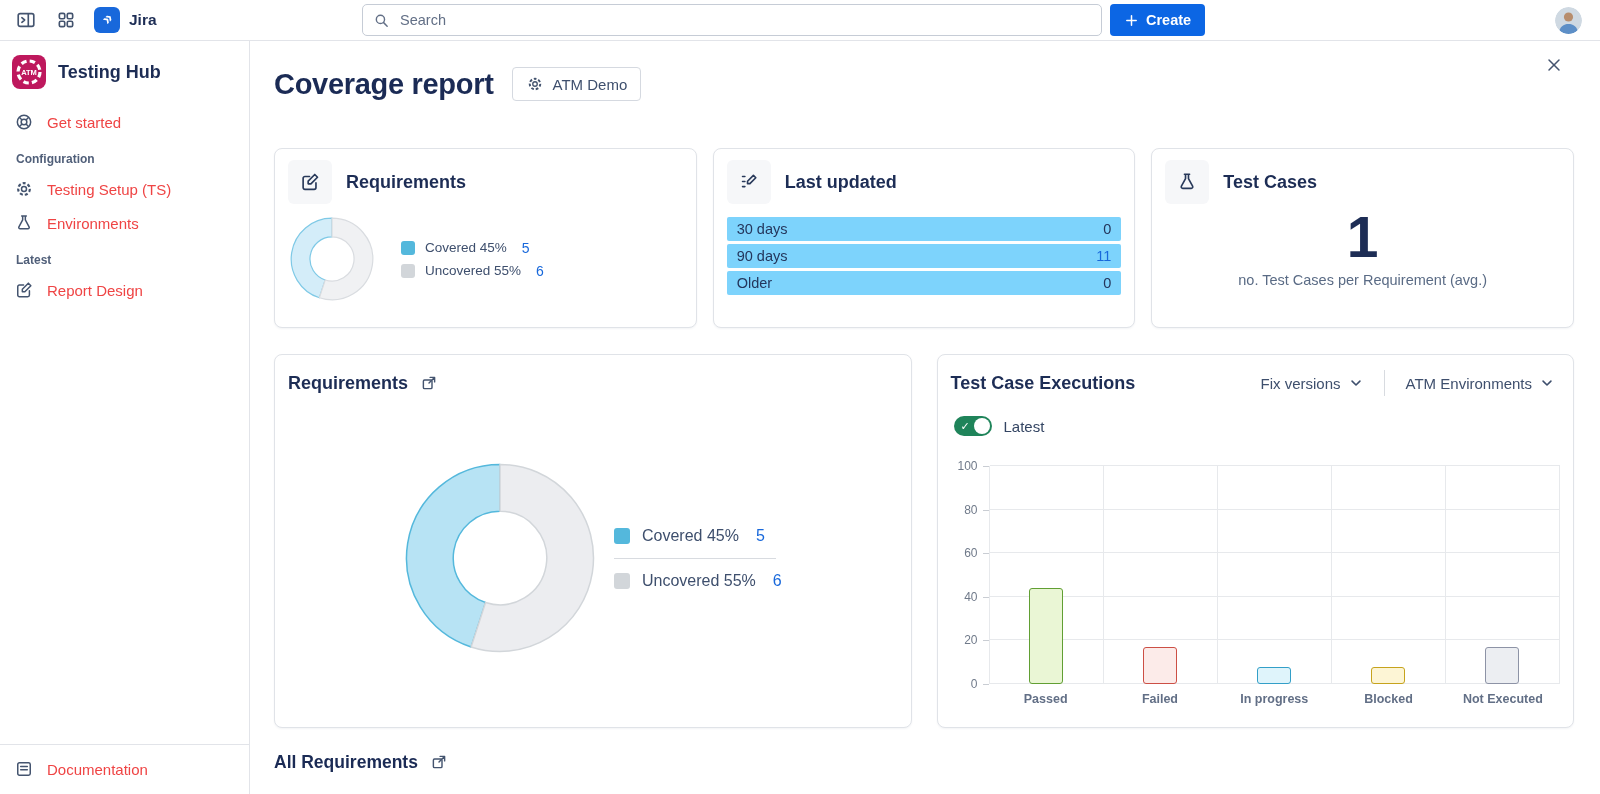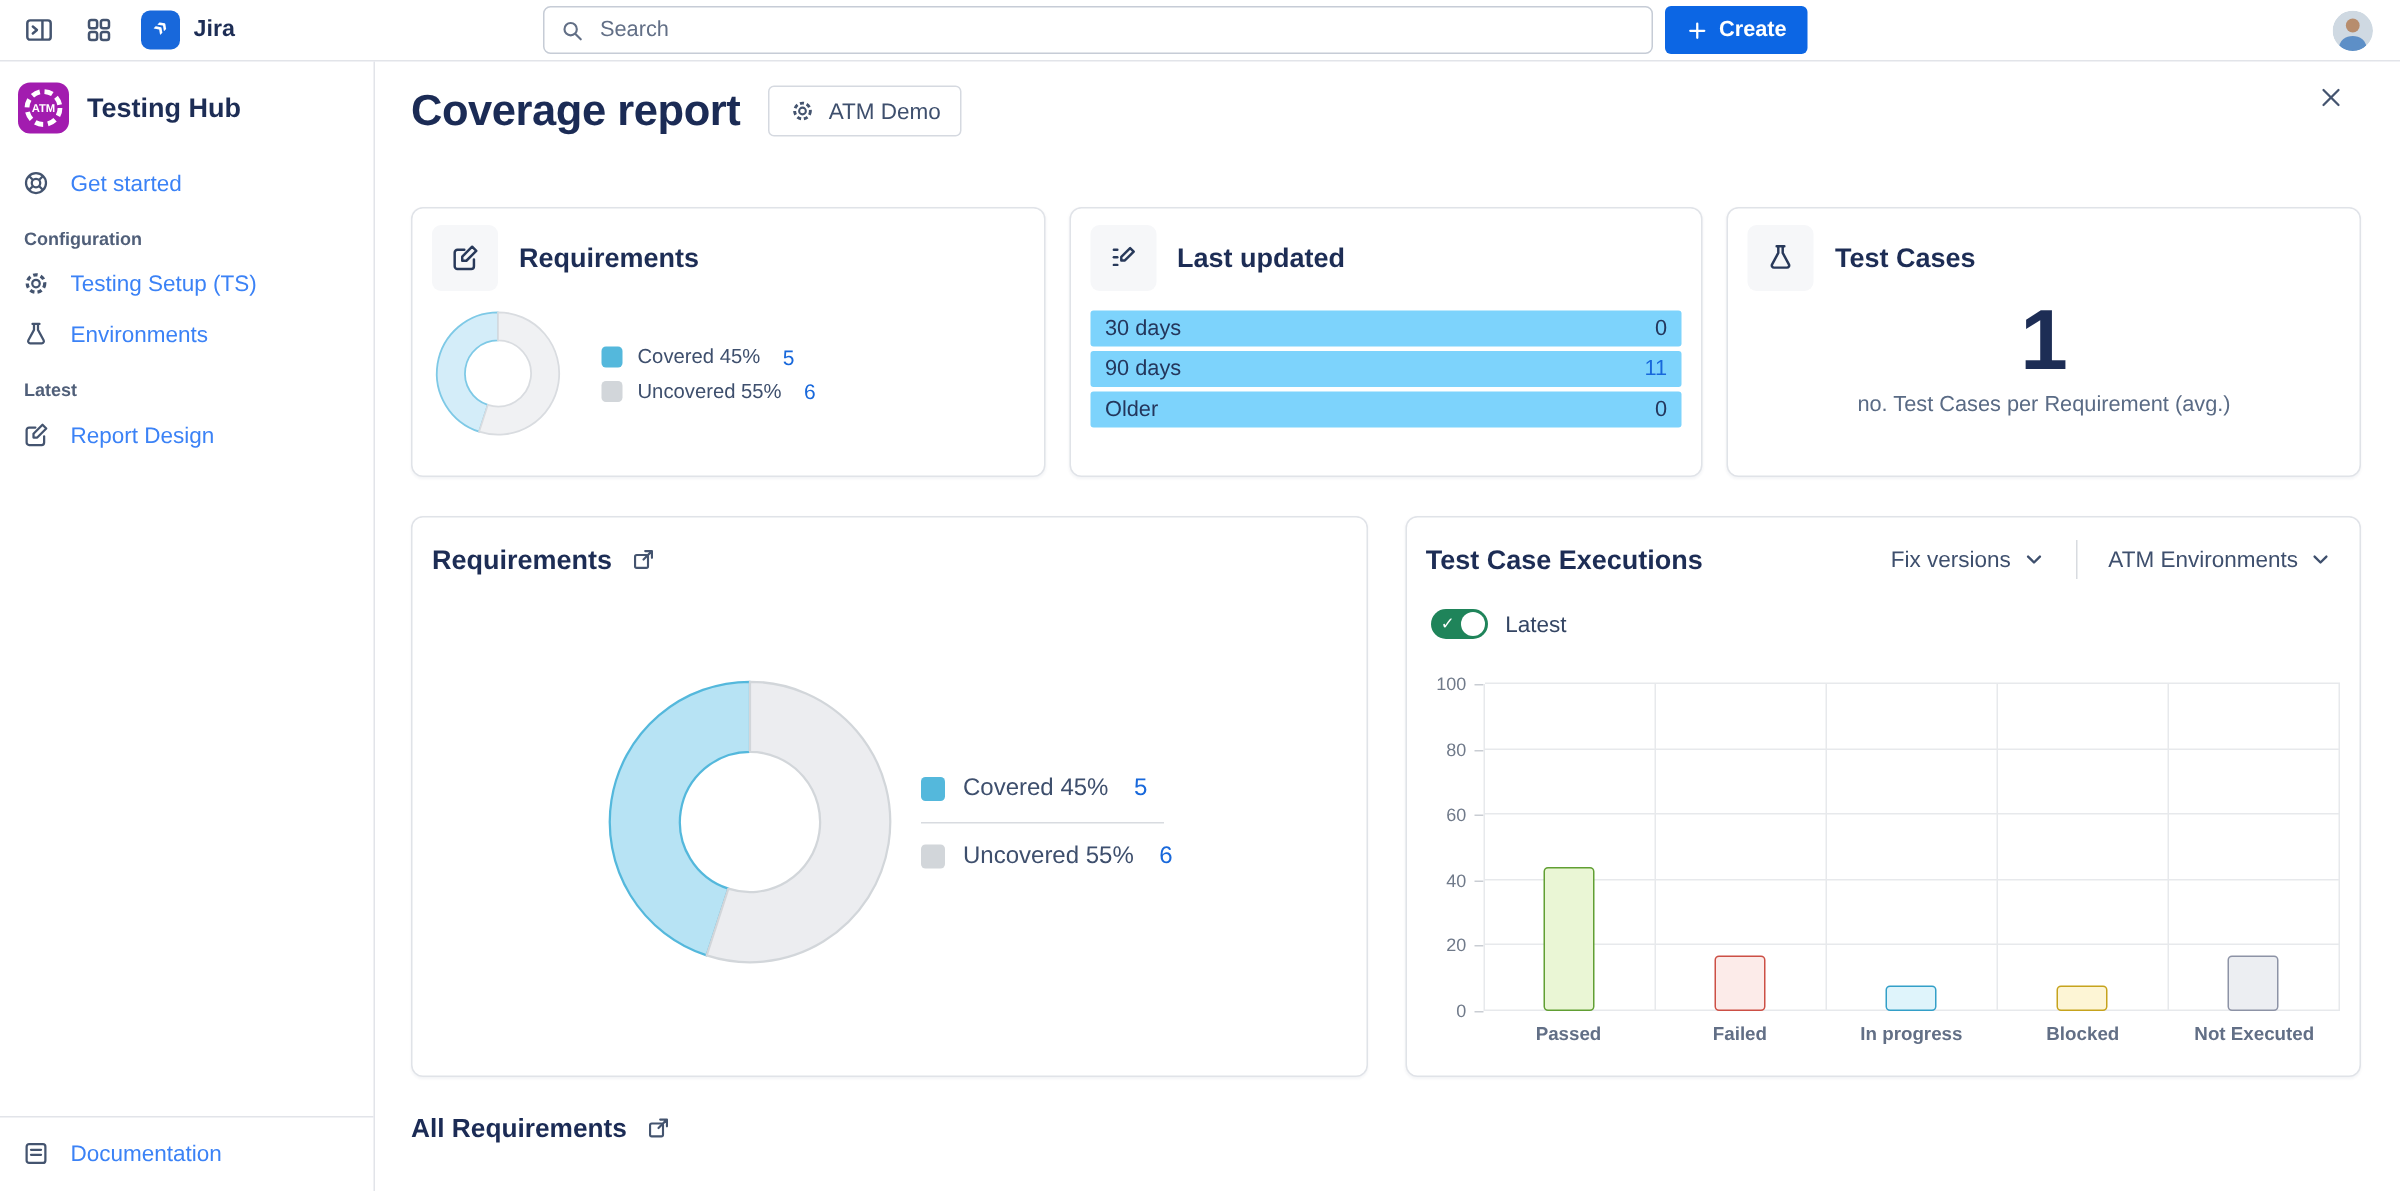--- a/index.html
+++ b/index.html
@@ -35,33 +35,33 @@
             overflow:hidden; cursor:pointer; border:none; background:none; padding:0; }
 
   
   .app { display:flex; height:753px; }
   .sidebar { width:250px; border-right:1px solid #e2e4e9; display:flex; flex-direction:column;
              padding-top:8px; }
   .main { flex:1; position:relative; padding:16px 26px 0 24px; overflow:hidden; }
 
   
   .sb-title { display:flex; align-items:center; gap:12px; padding:6px 12px 16px 12px; }
-  .atm-logo { width:34px; height:34px; border-radius:8px; background:#a21caf; color:#fff;
+  .atm-logo { width:34px; height:34px; border-radius:8px; background:#be185d; color:#fff;
               display:flex; align-items:center; justify-content:center; }
   .sb-title-text { font-size:18px; font-weight:700; color:#1d2d55; }
   .sb-item { display:flex; align-items:center; gap:13px; height:34px; padding:0 12px 0 14px;
-             font-size:15px; color:#3b82f6; cursor:pointer; }
+             font-size:15px; color:#ef4444; cursor:pointer; }
   .sb-item svg { color:#44546f; flex:none; }
   .sb-section { font-size:12px; font-weight:700; color:#505f79; padding:13px 12px 6px 16px; }
   .sb-footer { margin-top:auto; border-top:1px solid #e2e4e9; padding:7px 0 8px 0; }
 
   
   .close-btn { position:absolute; top:10px; right:32px; border:none; background:none;
                color:#44546f; cursor:pointer; padding:4px; }
-  .page-head { display:flex; align-items:center; gap:18px; }
+  .page-head { display:flex; align-items:center; gap:18px; margin-top:10px; }
   .page-title { font-size:29px; font-weight:700; color:#1b2b55; margin:0; letter-spacing:-.3px; }
   .project-btn { display:flex; align-items:center; gap:9px; padding:7px 13px; background:#fff;
                  border:1px solid #d5d9e0; border-radius:4px; font-size:15px; color:#3e4f6d;
                  cursor:pointer; font-family:"Liberation Sans", sans-serif; }
 
   
   .card { background:#fff; border:1px solid #e0e3e8; border-radius:8px;
           box-shadow:0 1px 2px rgba(23,43,77,.05); padding:11px 13px; }
   .cards-row { display:grid; grid-template-columns:1fr 1fr 1fr; gap:16px; margin-top:47px; }
   .cards-row .card { height:180px; }

